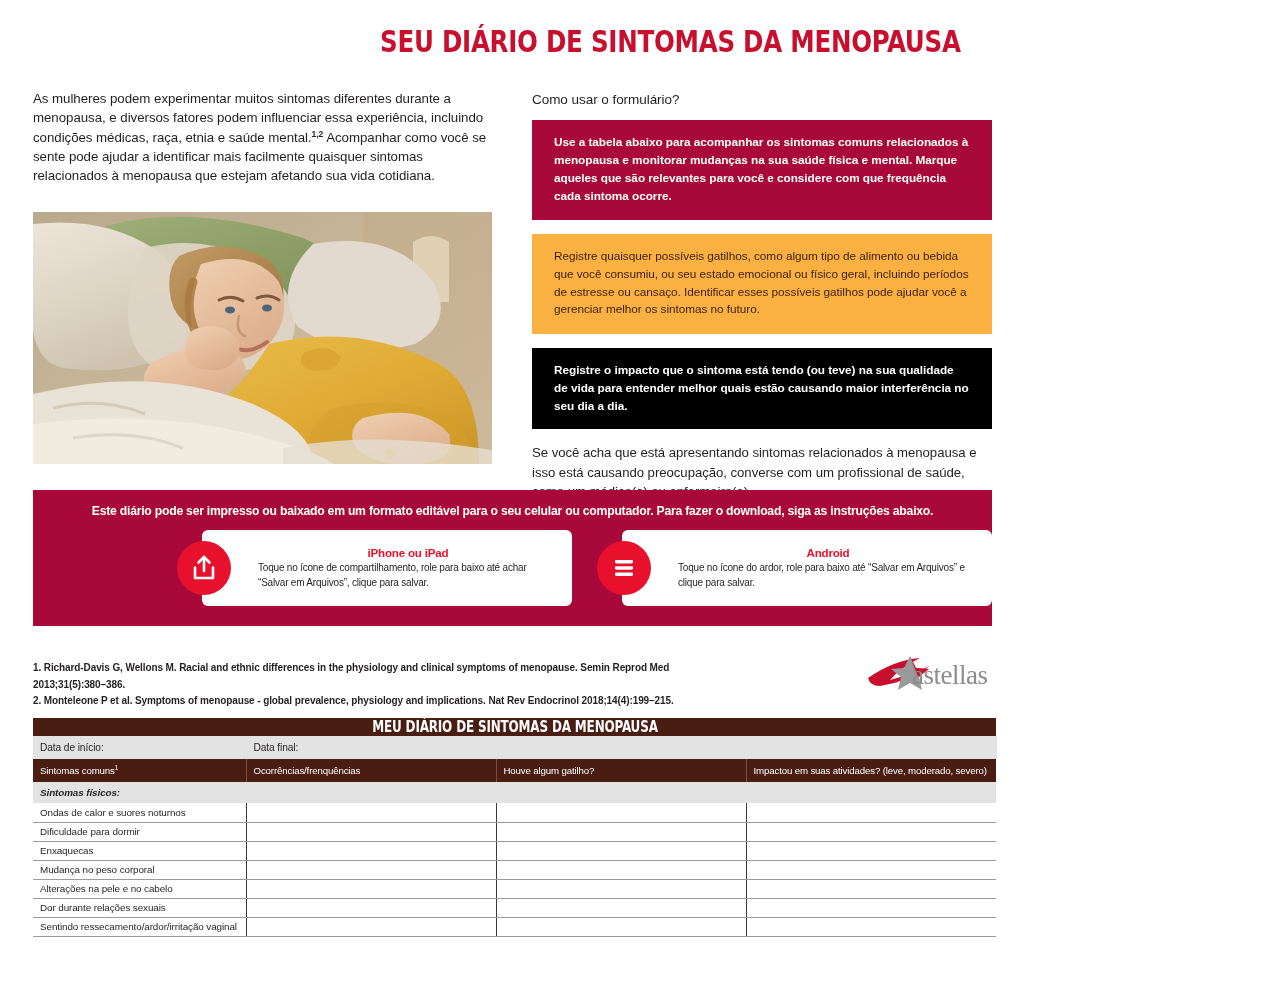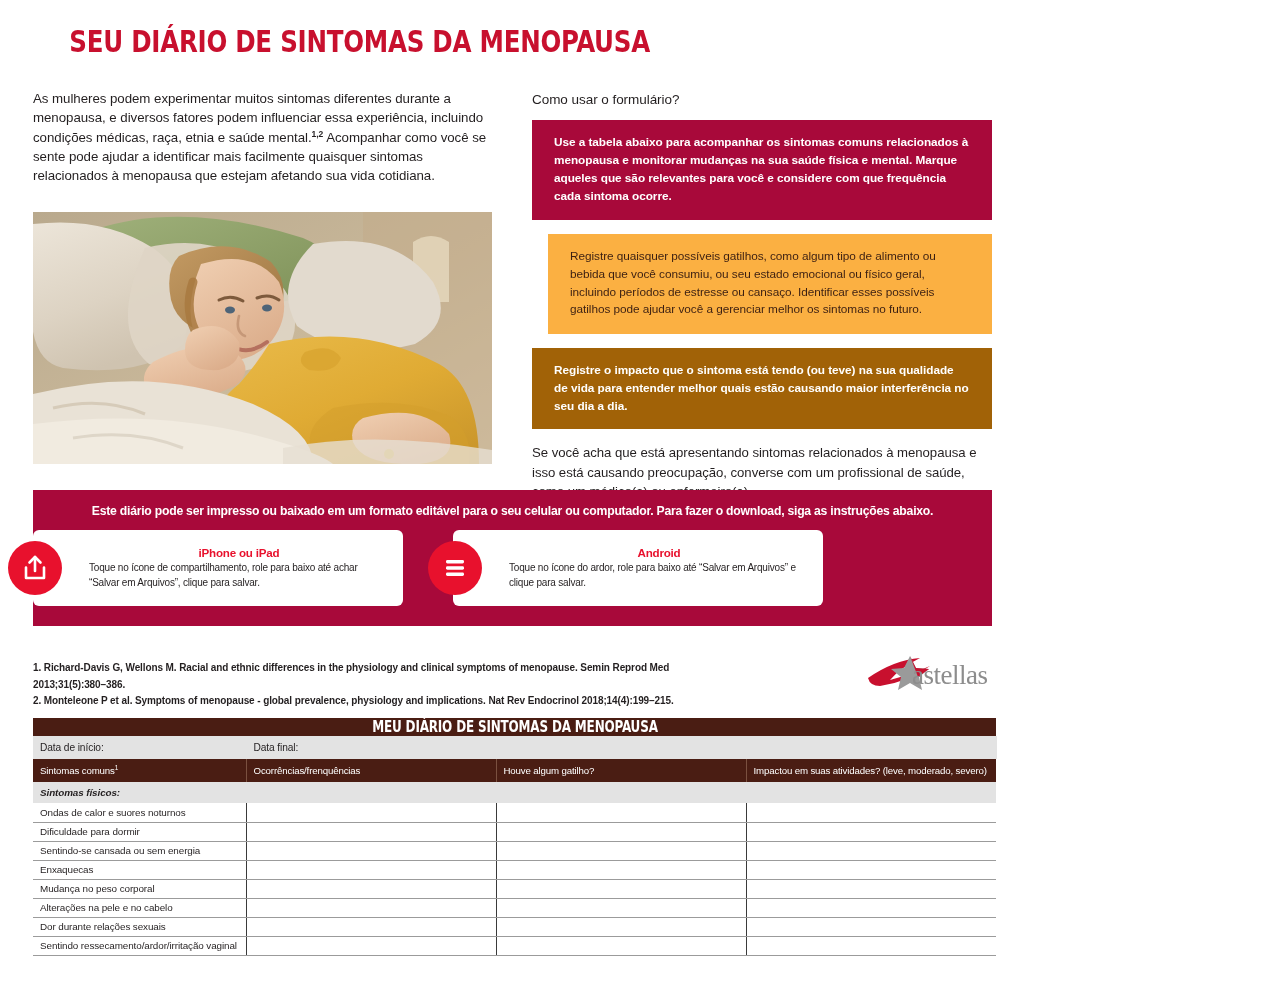--- a/index.html
+++ b/index.html
@@ -17,23 +17,23 @@
   .page {
     position: relative;
     width: 1280px;
     height: 985px;
     background: #fff;
   }
 
   
   .title-bar {
     position: absolute;
-    left: 8px; top: 24px;
+    left: 0; top: 24px;
     width: 1022px;
-    text-align: left;
+    text-align: right;
   }
   .main-title {
     font-family: "Liberation Sans Narrow", "DejaVu Sans Condensed", "Liberation Sans", sans-serif;
     font-size: 31px;
     font-weight: bold;
     letter-spacing: -0.3px;
     color: #C8102E;
     transform: scaleX(0.88);
     transform-origin: center;
     white-space: nowrap;
@@ -78,22 +78,22 @@
   }
   .info-box {
     padding: 14px 22px 14px 22px;
     margin-bottom: 14px;
     font-size: 11.8px;
     line-height: 1.52;
     font-weight: bold;
     letter-spacing: -0.05px;
   }
   .info-box.crimson { background: #A8093A; color: #ffffff; min-height: 86px; }
-  .info-box.orange  { background: #FBB042; color: #3B1F12; min-height: 100px; font-weight: normal; margin-left: 16px;}
-  .info-box.brown   { background: #a16207; color: #ffffff; min-height: 78px; }
+  .info-box.orange  { background: #FBB042; color: #3B1F12; min-height: 100px; font-weight: normal;}
+  .info-box.brown   { background: #000000; color: #ffffff; min-height: 78px; }
   .closing-text {
     font-size: 13.2px;
     line-height: 1.45;
     color: #231f20;
     margin-top: 2px;
     letter-spacing: -0.05px;
   }
 
   
   .download-banner {
@@ -107,21 +107,21 @@
     text-align: center;
     color: #ffffff;
     font-size: 12.6px;
     font-weight: bold;
     padding-top: 14px;
     letter-spacing: -0.25px;
     transform: scaleX(0.97);
   }
   .cards-row {
     display: flex;
-    justify-content: flex-start;
+    justify-content: flex-end;
     gap: 50px;
     margin-top: 12px;
   }
   .dl-card {
     background: #ffffff;
     border-radius: 6px;
     width: 370px;
     height: 76px;
     display: flex;
     align-items: center;
@@ -448,26 +448,20 @@
         <td class="cell-empty"></td>
         <td class="cell-empty"></td>
       </tr>
       <tr class="sym-row">
         <td>Dificuldade para dormir</td>
         <td class="cell-empty"></td>
         <td class="cell-empty"></td>
         <td class="cell-empty"></td>
       </tr>
       <tr class="sym-row">
-        <td>Sentindo-se cansada ou sem energia</td>
-        <td class="cell-empty"></td>
-        <td class="cell-empty"></td>
-        <td class="cell-empty"></td>
-      </tr>
-      <tr class="sym-row">
         <td>Enxaquecas</td>
         <td class="cell-empty"></td>
         <td class="cell-empty"></td>
         <td class="cell-empty"></td>
       </tr>
       <tr class="sym-row">
         <td>Mudança no peso corporal</td>
         <td class="cell-empty"></td>
         <td class="cell-empty"></td>
         <td class="cell-empty"></td>

